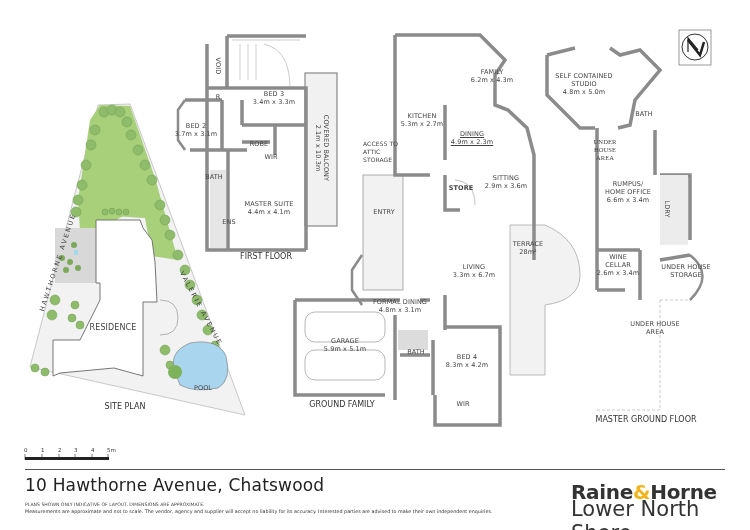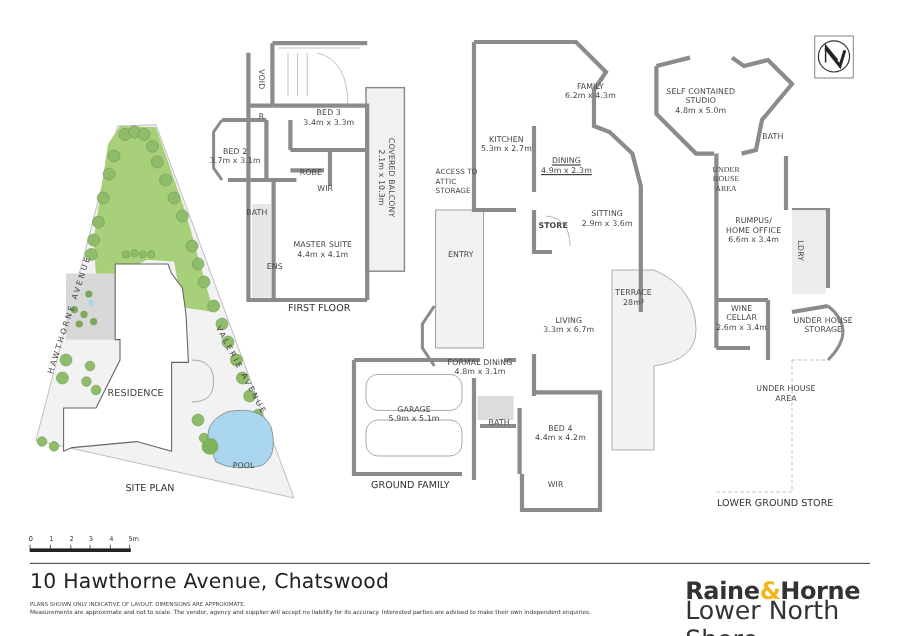--- a/index.html
+++ b/index.html
@@ -242,21 +242,21 @@
     <div>FORMAL DINING</div>
     <div>4.8m x 3.1m</div>
   </div>
 <div class="lbl" style="left:345px;top:337px;">
     <div>GARAGE</div>
     <div>5.9m x 5.1m</div>
   </div>
 <div class="lbl" style="left:416px;top:348px;">BATH</div>
 <div class="lbl" style="left:467px;top:353px;">
     <div>BED 4</div>
-    <div>4.4m x 4.2m</div>
+    <div>8.3m x 4.2m</div>
   </div>
 <div class="lbl" style="left:463px;top:400px;">WIR</div>
 <div class="floor-title" style="left:342px;top:400px;">GROUND FAMILY</div>
 
 <div class="lbl" style="left:584px;top:72px;">
     <div>SELF CONTAINED</div>
     <div>STUDIO</div>
     <div>4.8m x 5.0m</div>
   </div>
 <div class="lbl" style="left:644px;top:110px;">BATH</div>
@@ -277,21 +277,21 @@
     <div>2.6m x 3.4m</div>
   </div>
 <div class="lbl" style="left:686px;top:263px;">
     <div>UNDER HOUSE</div>
     <div>STORAGE</div>
   </div>
 <div class="lbl" style="left:655px;top:320px;">
     <div>UNDER HOUSE</div>
     <div>AREA</div>
   </div>
-<div class="floor-title" style="left:646px;top:415px;">LOWER GROUND STORE</div>
+<div class="floor-title" style="left:646px;top:415px;">MASTER GROUND FLOOR</div>
 
 <div class="footer-rule"></div>
 <div class="addr">10 Hawthorne Avenue, Chatswood</div>
 <div class="disc1">PLANS SHOWN ONLY INDICATIVE OF LAYOUT. DIMENSIONS ARE APPROXIMATE.</div>
 <div class="disc2">Measurements are approximate and not to scale. The vendor, agency and supplier will accept no liability for its accuracy. Interested parties are advised to make their own independent enquiries.</div>
 
 <div class="brand1"><span>Raine</span><span class="amp">&amp;</span><span>Horne</span></div>
 <div class="brand2">Lower North Shore</div>
 
 </body></html>

